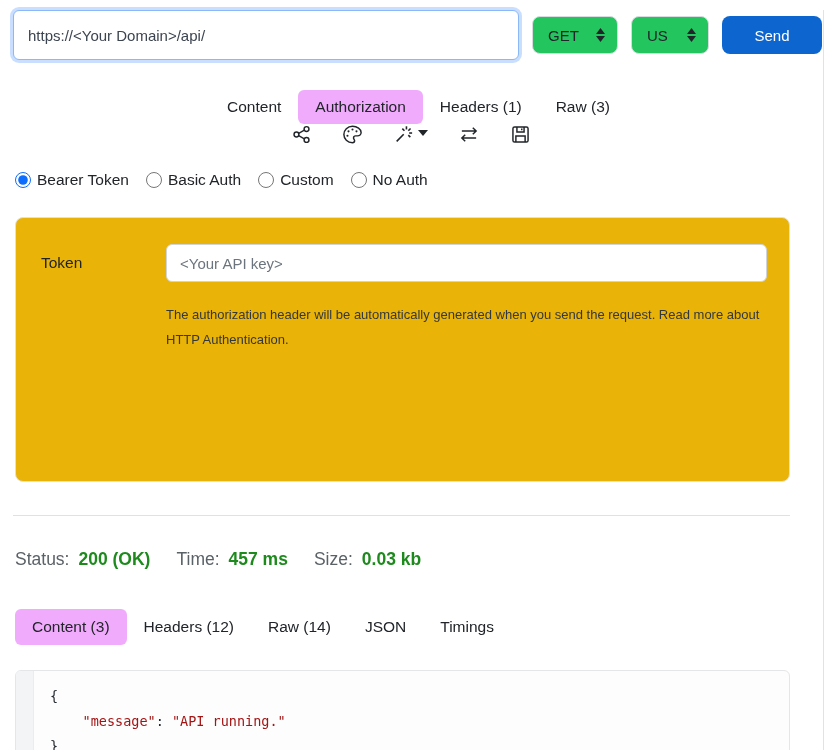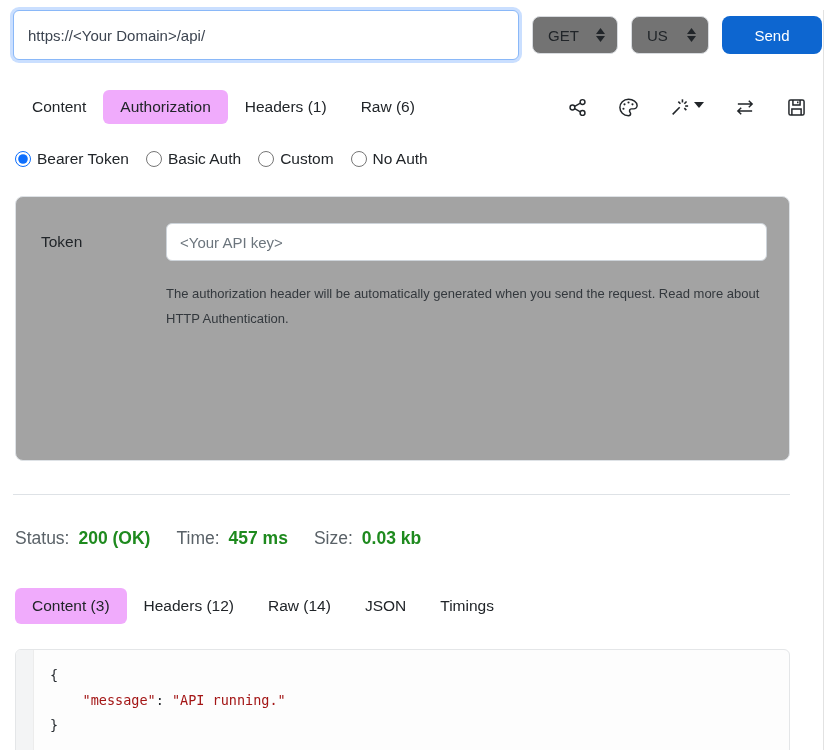--- a/index.html
+++ b/index.html
@@ -5,49 +5,49 @@
   * { margin:0; padding:0; box-sizing:border-box; }
   html,body { width:837px; height:750px; background:#ffffff; overflow:hidden;
     font-family:"Liberation Sans","DejaVu Sans",sans-serif; color:#212529; }
   .page { position:relative; width:837px; height:750px; }
 
   
   .request-bar { display:flex; gap:13px; margin:10px 15px 0 13px; align-items:center; }
   .url-input { flex:1; height:50px; border:1px solid #8ab8f8; border-radius:6px;
     box-shadow:0 0 0 3px rgba(13,110,253,.22); padding:0 14px; font-size:15px;
     color:#3c4450; outline:none; font-family:inherit; }
-  .select-box { height:38px; background:#737373; border:1px solid #d8dbdf; border-radius:8px;
+  .select-box { height:38px; background:#22c55e; border:1px solid #d8dbdf; border-radius:8px;
     display:flex; align-items:center; justify-content:space-between; padding:0 12px 0 15px;
     font-size:15px; color:#212529; cursor:pointer; }
   .select-method { width:86px; }
   .select-region { width:78px; }
   .updown { display:flex; flex-direction:column; gap:2px; margin-left:8px; }
   .updown svg { display:block; }
   .btn-send { width:100px; height:38px; border:none; border-radius:8px; background:#0d66d0;
     color:#fff; font-size:15px; font-family:inherit; cursor:pointer; }
 
   
-  .tabs-row { display:flex; justify-content:space-between; align-items:center; margin:30px 15px 0 15px; }
+  .tabs-row { display:flex; justify-content:space-between; align-items:center; margin:30px 15px 0 15px;flex-direction:column; }
   .tabs { display:flex; }
   .tab { padding:8px 17px; border-radius:6px; font-size:15.5px; color:#212529; cursor:pointer; white-space:nowrap; }
   .tab.active { background:#f0abfc; }
   .icon-group { display:flex; align-items:center; gap:30px; margin-right:15px; }
   .icon-btn { display:flex; align-items:center; cursor:pointer; color:#212529; }
   .icon-btn svg { display:block; }
   .caret-down { width:0; height:0; border-left:5px solid transparent; border-right:5px solid transparent;
     border-top:6px solid #212529; margin-left:4px; margin-top:-4px; }
 
   
   .auth-radios { display:flex; align-items:center; gap:17px; margin:26px 15px 0 15px; }
   .radio-item { display:flex; align-items:center; gap:6px; font-size:15.5px; cursor:pointer; }
   .radio-item input { width:16px; height:16px; accent-color:#0d6efd; cursor:pointer; }
 
   
   .token-panel { margin:28px 15px 0 15px; width:775px; height:265px;
-    border:1px solid #dee2e6; border-radius:8px; background:#a3a3a3; padding:26px 22px 0 25px; }
+    border:1px solid #dee2e6; border-radius:8px; background:#eab308; padding:26px 22px 0 25px; }
   .token-row { display:flex; align-items:center; }
   .token-label { width:125px; font-size:15.5px; color:#212529; }
   .token-input { flex:1; height:38px; border:1px solid #ced4da; border-radius:6px;
     padding:16px 13px; font-size:15px; font-family:inherit; color:#495057; outline:none; }
   .token-input::placeholder { color:#6c757d; opacity:1; }
   .helper-text { margin:20px 0 0 125px; width:600px; font-size:13px; line-height:25px; color:#33383d; }
 
   
   .divider { margin:33px 15px 0 13px; width:777px; height:1px; background:#dee2e6; }
 
@@ -103,21 +103,21 @@
       </span>
     </div>
     <button class="btn-send">Send</button>
   </div>
 
   <div class="tabs-row">
     <div class="tabs">
       <div class="tab">Content</div>
       <div class="tab active">Authorization</div>
       <div class="tab">Headers (1)</div>
-      <div class="tab">Raw (6)</div>
+      <div class="tab">Raw (3)</div>
     </div>
     <div class="icon-group">
       <span class="icon-btn">
         <svg width="21" height="21" viewBox="0 0 20 20" fill="none" stroke="#212529" stroke-width="1.4">
           <circle cx="14.8" cy="4.8" r="2.3"></circle>
             <circle cx="5.2" cy="10" r="2.3"></circle>
             <circle cx="14.8" cy="15.2" r="2.3"></circle>
           <line x1="7.3" y1="8.9" x2="12.7" y2="5.9"></line>
             <line x1="7.3" y1="11.1" x2="12.7" y2="14.1"></line>
         </svg>

